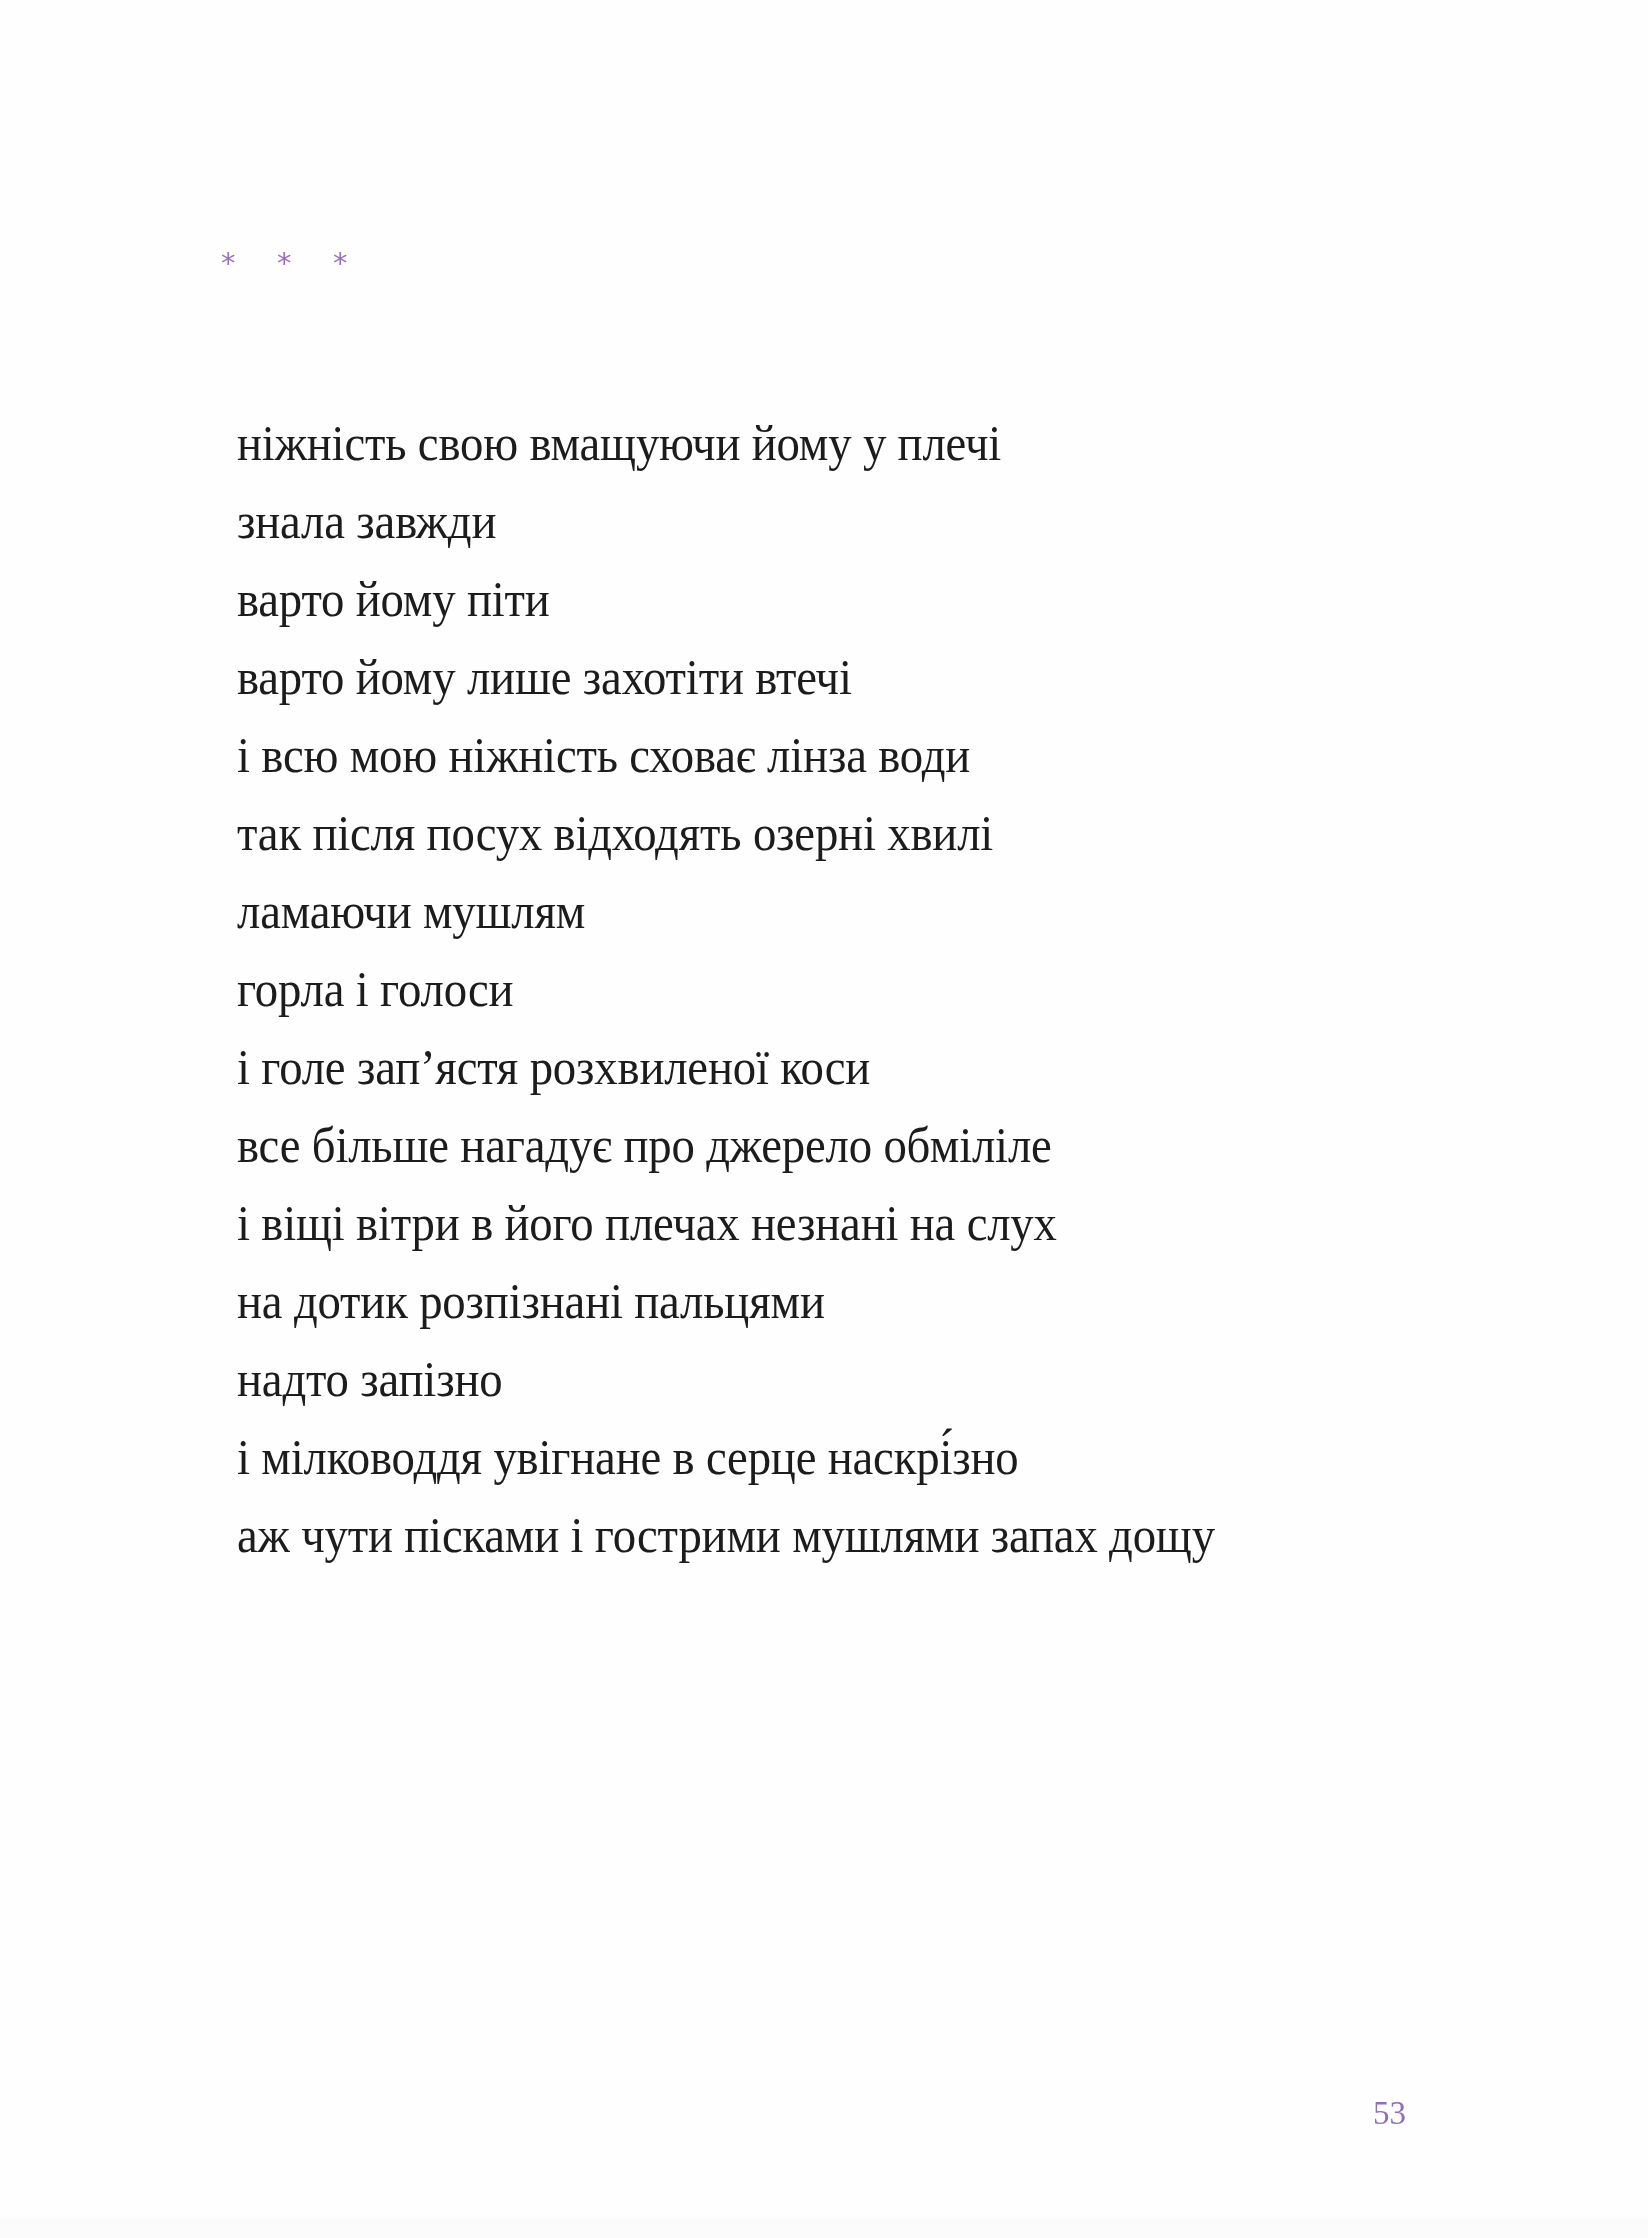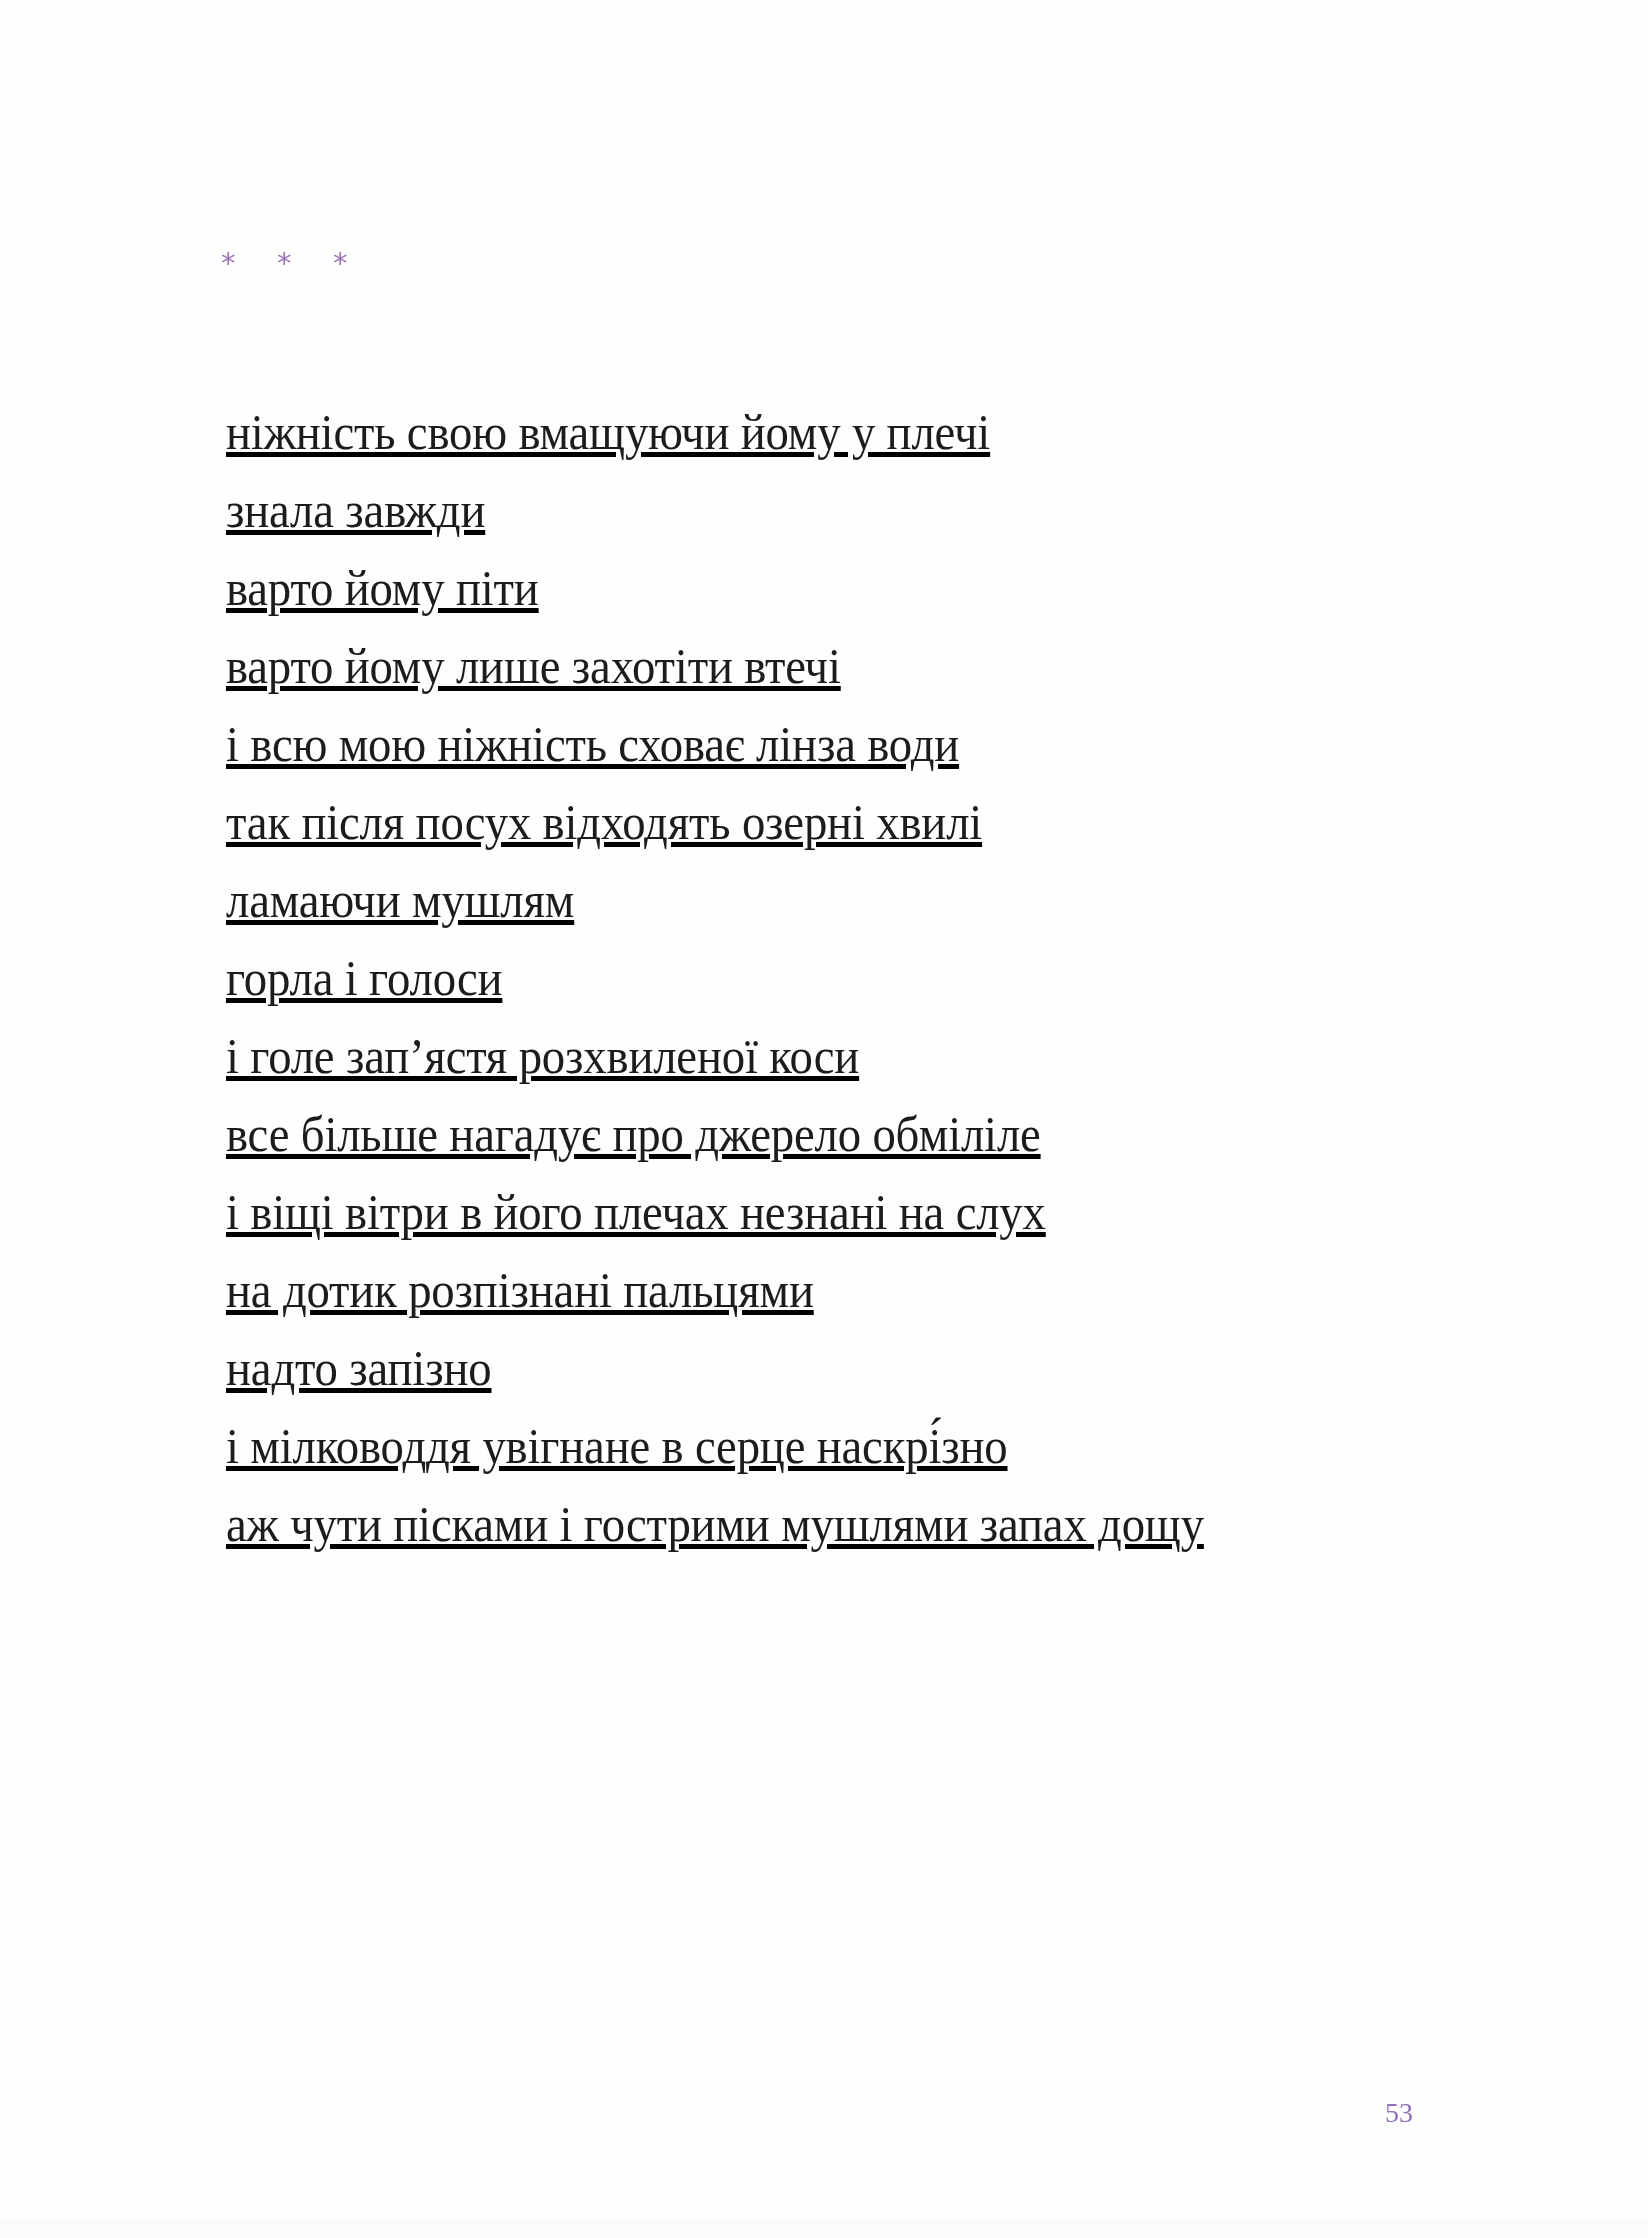--- a/index.html
+++ b/index.html
@@ -38,45 +38,43 @@
     width: 56px;
     font-family: "DejaVu Sans", sans-serif;
     font-size: 29px;
     line-height: 43px;
     color: #9b6fba;
   }
   .poem {
     position: absolute;
     left: 226px;
     top: 393px;
-    margin: 0;
+    margin: 11px;
     padding: 0;
     list-style: none;
-    text-decoration: underline;
   }
   .poem li {
     font-family: "Liberation Serif", serif;
     font-size: 50px;
     line-height: 78px;
     height: 78px;
     color: #1c1c1c;
     white-space: nowrap;
     transform-origin: left center;
     transform: scaleX(0.935);
     letter-spacing: -0.2px;
   }
   .page-number {
     position: absolute;
     left: 1373px;
     top: 2094px;
     font-family: "Liberation Serif", serif;
-    font-size: 28px;
+    font-size: 33px;
     line-height: 38px;
     color: #8f6fb5;
-    margin-left: 12px;
   }
 </style>
 </head>
 <body>
 
 <div class="page">
 
   <div class="ornament">
     <span>*</span>
     <span>*</span>

